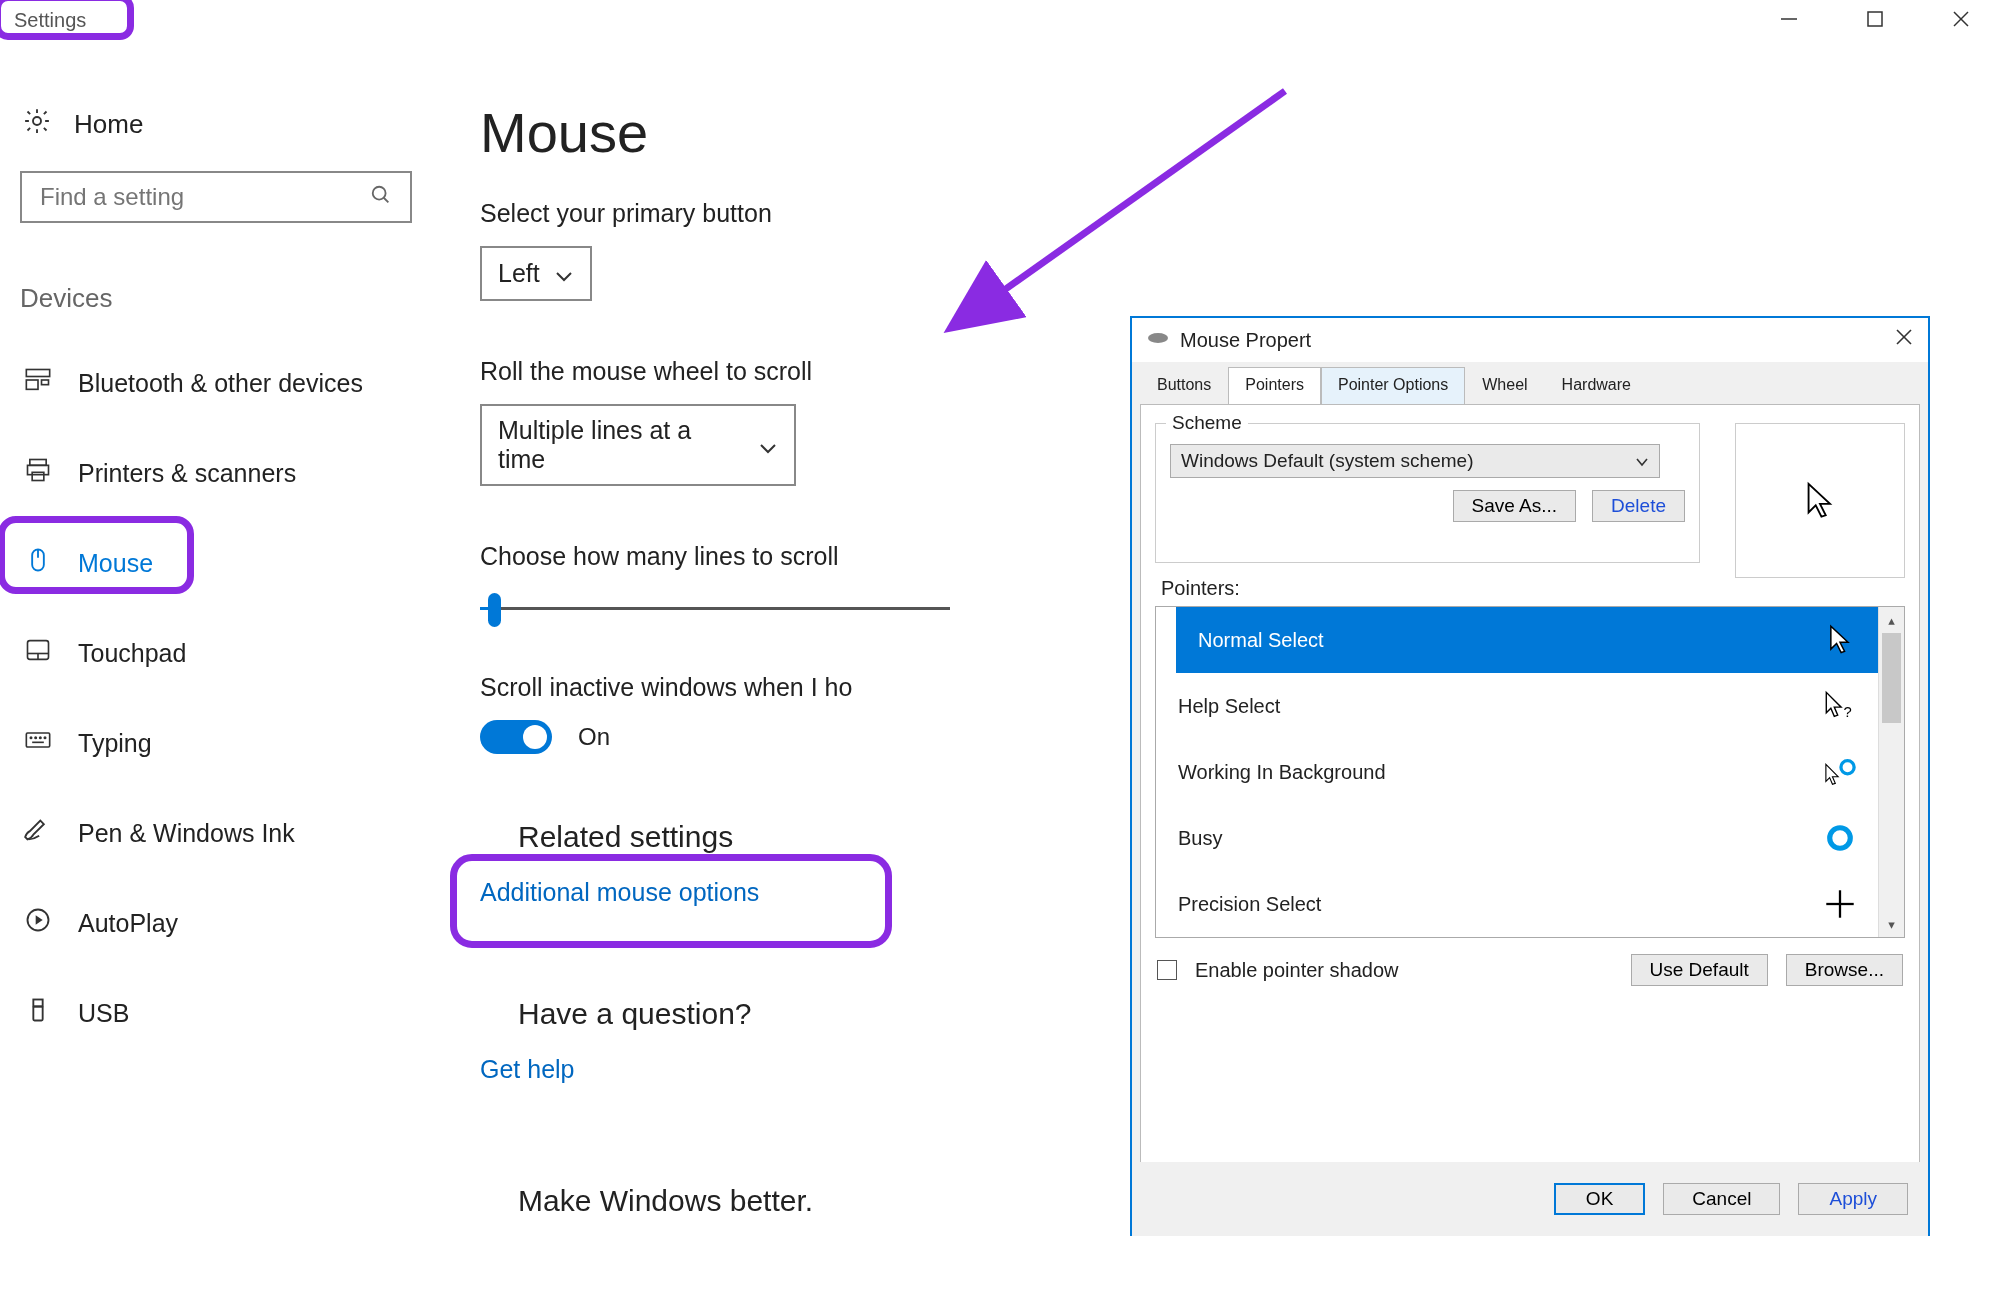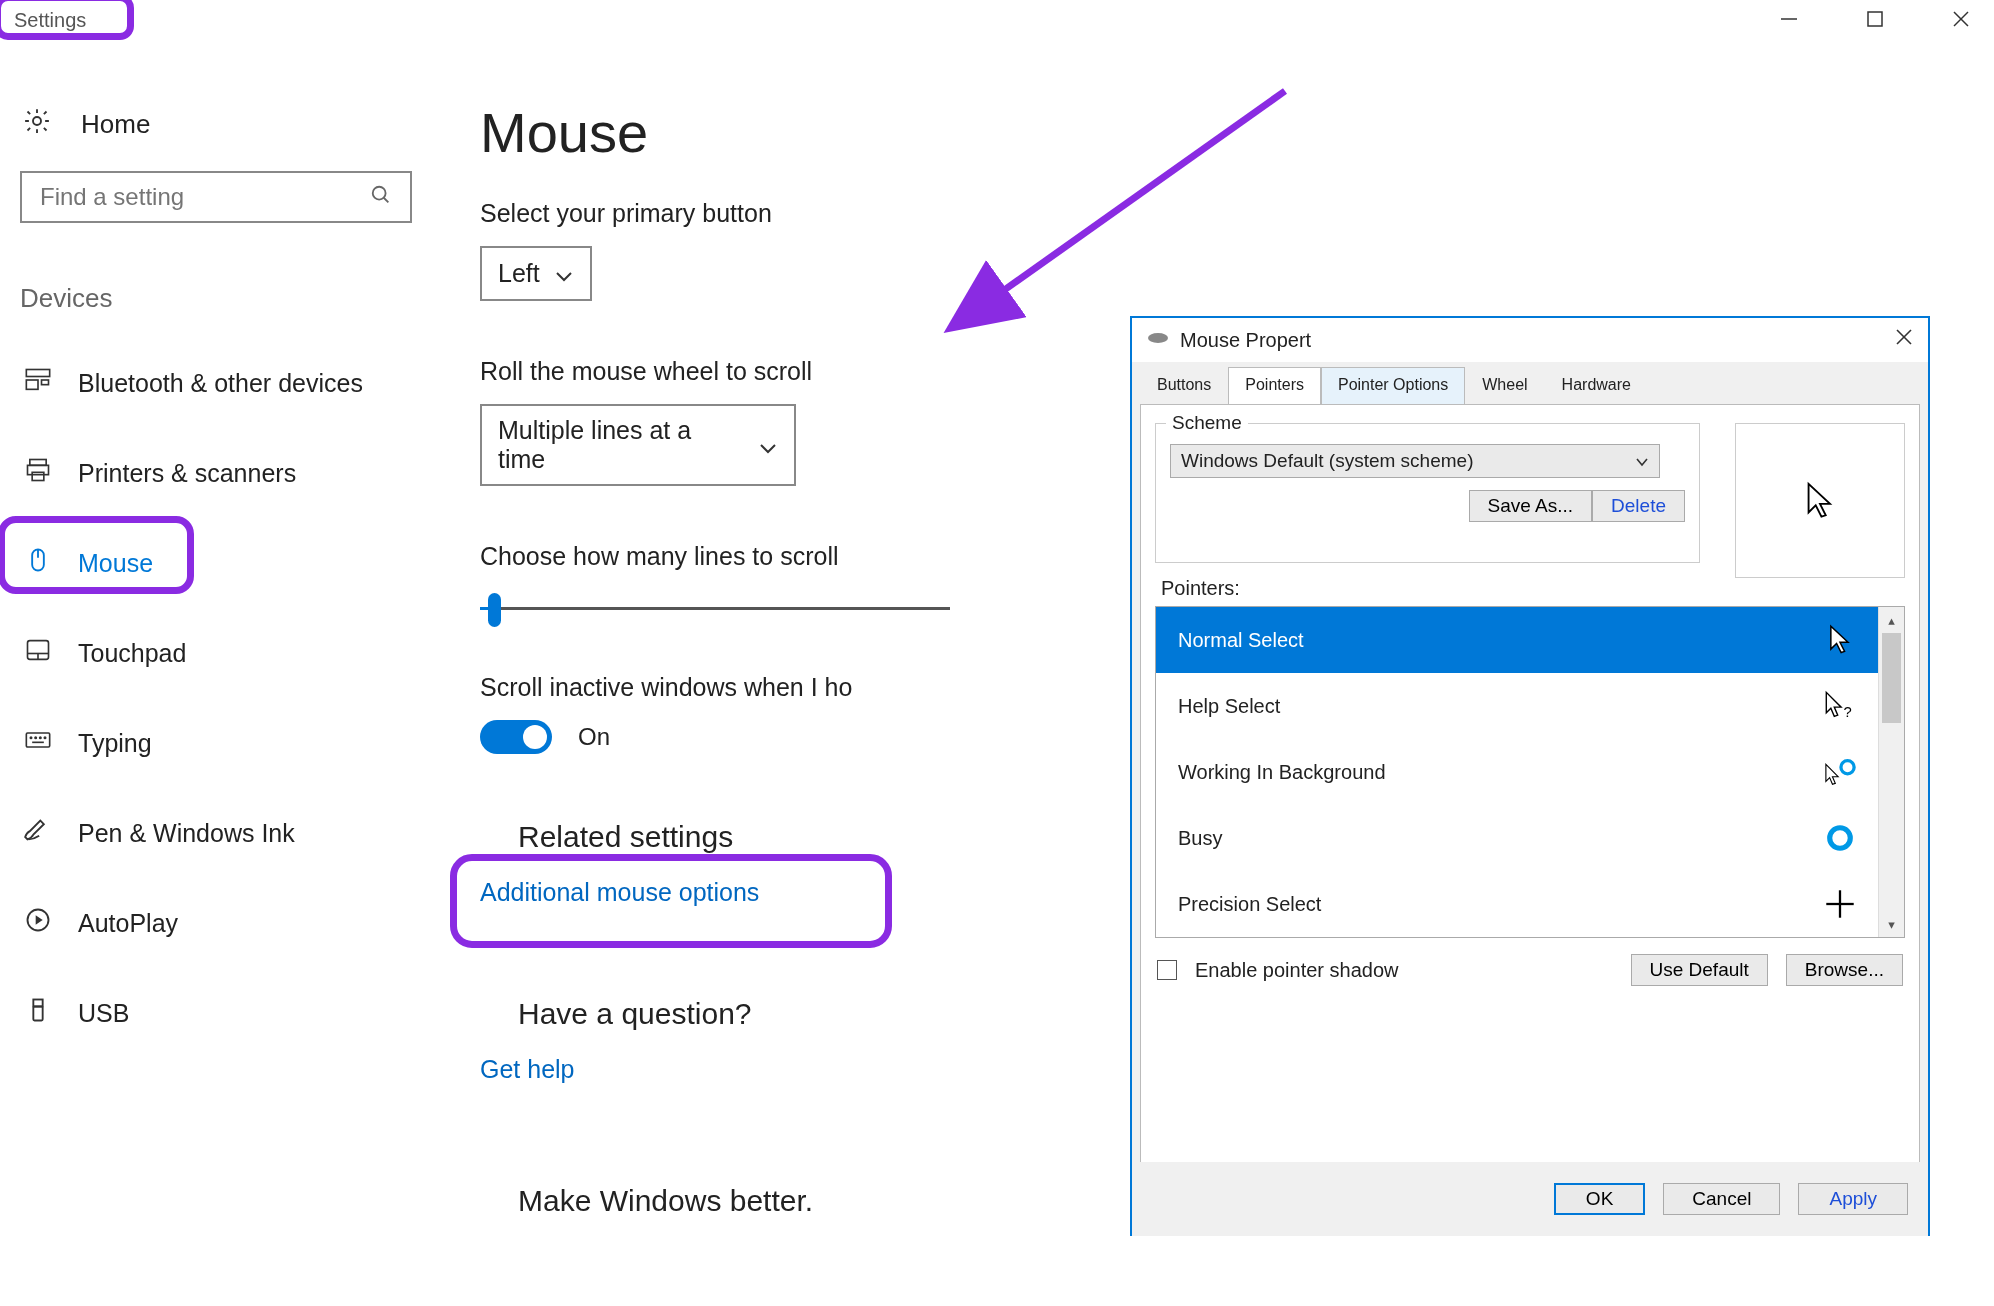--- a/index.html
+++ b/index.html
@@ -48,21 +48,21 @@
   padding: 60px 20px 0 20px;
 }
 .main {
   padding: 60px 0 0 40px;
 }
 
 
 .nav-home {
   display: flex;
   align-items: center;
-  gap: 29px;
+  gap: 22px;
   padding: 6px 0 28px 2px;
   font-size: 26px;
 }
 .search-box {
   display: flex;
   align-items: center;
   justify-content: space-between;
   border: 2px solid #888;
   width: 392px;
   height: 52px;
@@ -262,21 +262,21 @@
 .scheme-group { width: 545px; height: 140px; }
 .scheme-select {
   display: flex; justify-content: space-between; align-items: center;
   border: 1px solid #aaa;
   background: #eaeaea;
   width: 490px; height: 34px;
   padding: 0 10px;
   font-size: 19px;
   margin-bottom: 12px;
 }
-.scheme-btns { display: flex; justify-content: flex-end; }
+.scheme-btns { display: flex; gap: 16px; justify-content: flex-end; }
 .dlg-btn {
   font-size: 19px;
   border: 1px solid #aaa;
   background: #eaeaea;
   padding: 4px 18px;
 }
 .dlg-btn.disabled { color: #1d4ed8; }
 .dlg-btn.primary { border: 2px solid #0078d7; background: #eaeaea; padding: 3px 30px; }
 
 .preview-box {
@@ -297,21 +297,21 @@
 }
 .list-inner { flex: 1; }
 .cursor-row {
   display: flex;
   align-items: center;
   justify-content: space-between;
   padding: 0 22px;
   height: 66px;
   font-size: 20px;
 }
-.cursor-row.selected { background: #0078d7; color: #fff; }
+.cursor-row.selected { background: #0078d7; color: #fff; margin-left: 20px; }
 .list-scroll {
   width: 26px;
   background: #f0f0f0;
   display: flex; flex-direction: column;
   border-left: 1px solid #ddd;
 }
 .scroll-btn { height: 26px; display: flex; align-items: center; justify-content: center; font-size: 13px; color: #555; }
 .scroll-thumb { margin: 0 3px; height: 90px; background: #c8c8c8; }
 .scroll-mid { flex: 1; }
 

